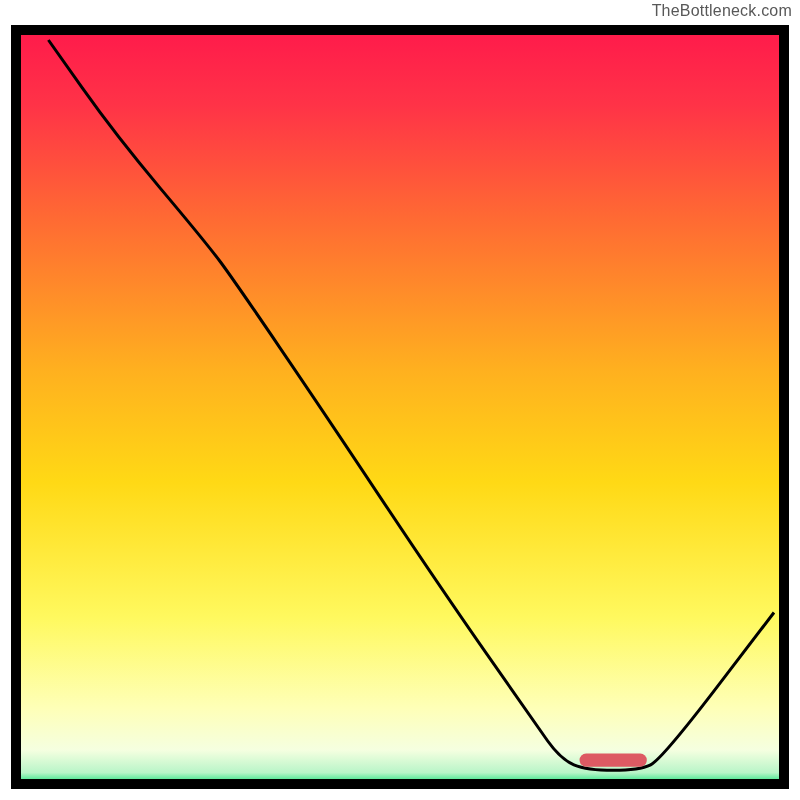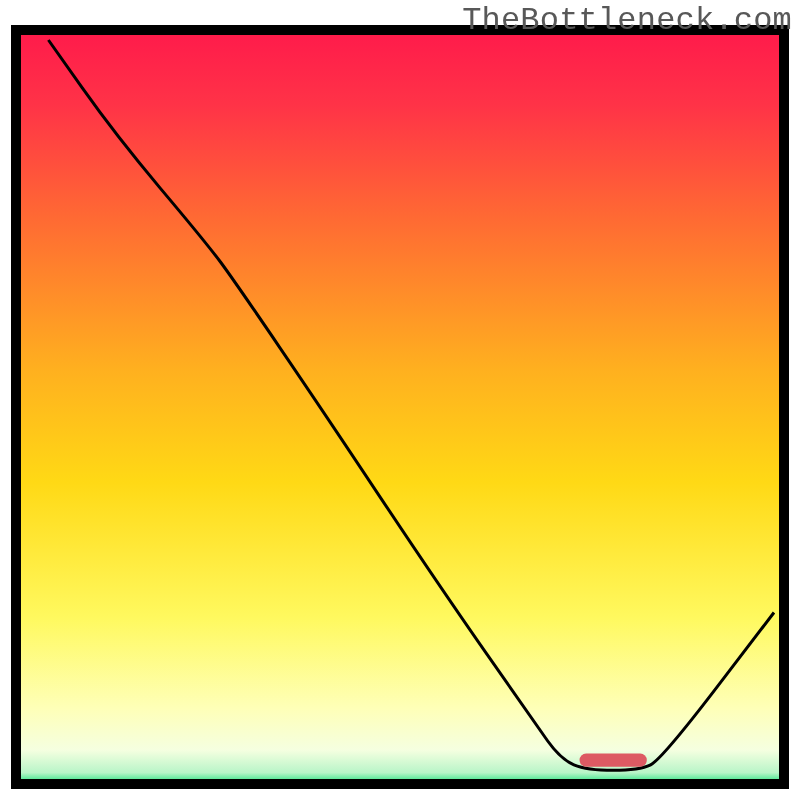--- a/index.html
+++ b/index.html
@@ -13,25 +13,24 @@
   .chart-container {
     position: relative;
     width: 800px;
     height: 800px;
   }
   .watermark {
     position: absolute;
     top: 2px;
     right: 8px;
     color: #585858;
-    font-size: 32px;
+    font-size: 16px;
     font-weight: 500;
     letter-spacing: 0.2px;
     z-index: 10;
-    font-family: Liberation Mono, monospace;
   }
   svg.chart-svg {
     position: absolute;
     top: 0;
     left: 0;
   }
 </style>
 </head>
 <body>
 

